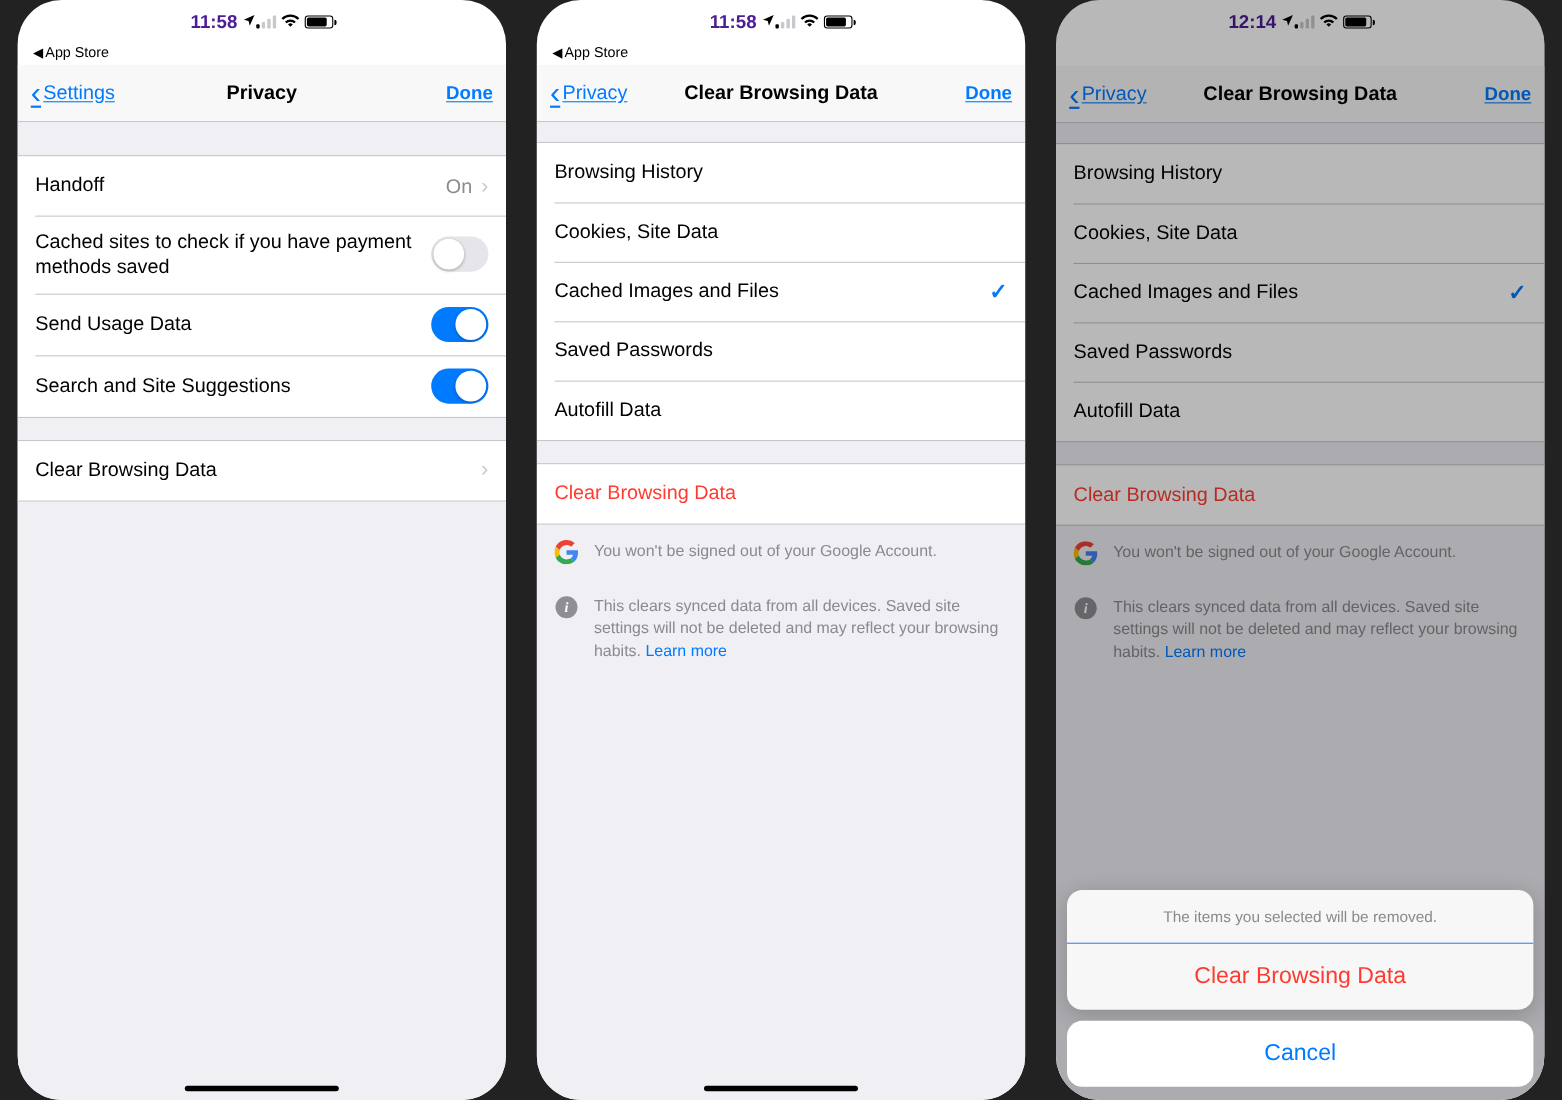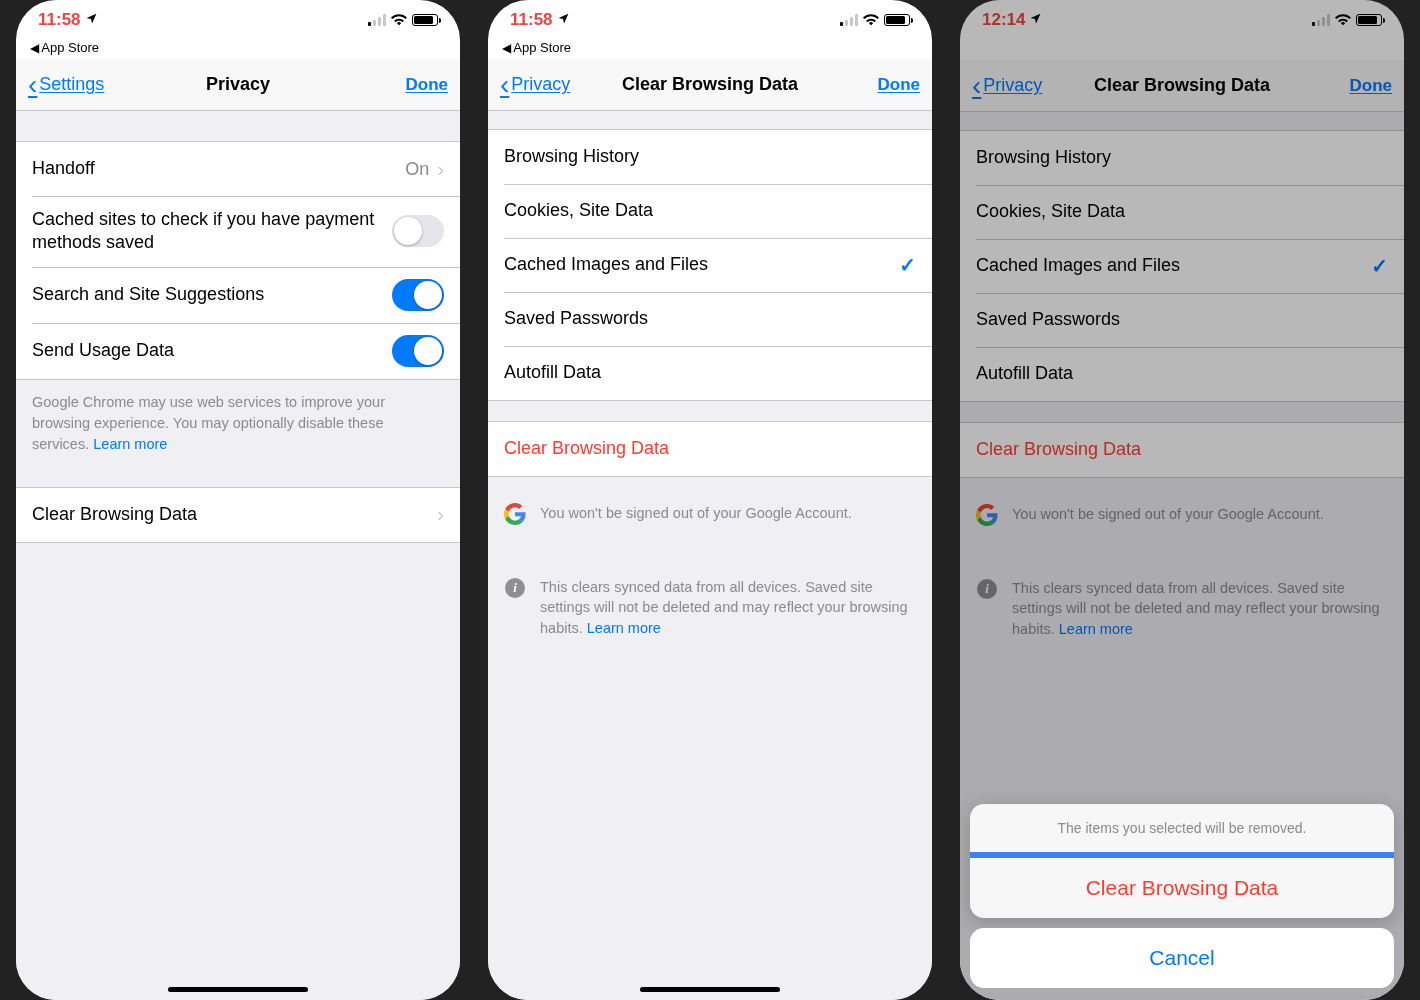--- a/index.html
+++ b/index.html
@@ -8,21 +8,21 @@
     --sep:#c8c7cc;
     --bg:#efeff4;
     --text:#000;
     --text2:#8a8a8f;
     --black-bg:#222;
   }
   *{box-sizing:border-box;font-family:-apple-system,"SF Pro Text","Helvetica Neue",Arial,sans-serif;}
   body{margin:0;width:1420px;height:1000px;background:var(--black-bg);display:flex;gap:28px;padding:0 16px;}
   .phone{flex:1;background:#fff;border-radius:40px;overflow:hidden;position:relative;display:flex;flex-direction:column;margin:0;}
   
-  .status{height:40px;display:flex;align-items:center;justify-content:space-between;padding:0 22px;font-size:17px;font-weight:600;color:#ef4444;}
+  .status{height:40px;display:flex;align-items:center;justify-content:center;padding:0 22px;font-size:17px;font-weight:600;color:#4c1d95;}
   .status .left, .status .right{display:flex;align-items:center;gap:4px;}
   .loc-icon{display:inline-block;transform:rotate(0deg);}
   .sig{display:inline-flex;align-items:flex-end;gap:2px;height:12px;}
   .sig span{width:3px;background:#c8c7cc;border-radius:1px;}
   .sig span.on{background:#000;}
   .sig span:nth-child(1){height:4px}
   .sig span:nth-child(2){height:6px}
   .sig span:nth-child(3){height:9px}
   .sig span:nth-child(4){height:12px}
   .wifi{font-size:15px;}
@@ -51,33 +51,33 @@
   .cell .check{color:var(--blue);font-size:20px;font-weight:600;}
   
   .toggle{width:52px;height:32px;border-radius:16px;position:relative;background:#e5e5ea;flex-shrink:0;}
   .toggle.on{background:#34c759;}
   .toggle.blue.on{background:var(--blue);}
   .toggle .knob{width:28px;height:28px;border-radius:50%;background:#fff;position:absolute;top:2px;left:2px;box-shadow:0 1px 3px rgba(0,0,0,.3);transition:.2s;}
   .toggle.on .knob{left:22px;}
   
   .footer{padding:12px 16px;font-size:14.5px;color:var(--text2);line-height:1.45;}
   .footer .link{color:var(--blue);}
-  .inforow{display:flex;gap:14px;padding:26px 16px;align-items:flex-start;font-size:14.5px;color:var(--text2);line-height:1.4;}
+  .inforow{display:flex;gap:14px;padding:14px 16px;align-items:flex-start;font-size:14.5px;color:var(--text2);line-height:1.4;}
   .inforow .icon{flex-shrink:0;width:22px;height:22px;display:flex;align-items:center;justify-content:center;}
   .info-i{width:20px;height:20px;border-radius:50%;background:#8e8e93;color:#fff;display:flex;align-items:center;justify-content:center;font-weight:700;font-size:13px;font-style:italic;font-family:Georgia,serif;}
   .g-icon{width:22px;height:22px;display:inline-flex;align-items:center;justify-content:center;font-weight:700;font-size:18px;}
   .g-icon svg{width:22px;height:22px;}
   
   .home-ind{position:absolute;bottom:8px;left:50%;transform:translateX(-50%);width:140px;height:5px;background:#000;border-radius:3px;}
   
   .dim{position:absolute;inset:0;background:rgba(0,0,0,.28);}
   
   .sheet{position:absolute;left:10px;right:10px;bottom:12px;}
   .sheet .card{background:#f7f7f8;border-radius:14px;overflow:hidden;margin-bottom:10px;box-shadow:0 4px 20px rgba(0,0,0,.2);}
-  .sheet .msg{padding:16px;text-align:center;font-size:14px;color:var(--text2);border-bottom:6px solid #3b82f6;}
+  .sheet .msg{padding:16px;text-align:center;font-size:14px;color:var(--text2);border-bottom:1px solid #3b82f6;}
   .sheet .btn{padding:18px;text-align:center;font-size:21px;}
   .sheet .btn.destruct{color:var(--red);font-weight:400;}
   .sheet .cancel{background:#fff;border-radius:14px;padding:18px;text-align:center;font-size:21px;color:var(--blue);font-weight:400;}
   .gap-sm{height:20px;}
   .nav{position:relative;}
 </style>
 </head>
 <body>
 
 <div class="phone">
@@ -127,34 +127,31 @@
         <span class="val">On</span>
         <span class="chev-r">›</span>
       </div>
       <div class="cell">
         <span class="label">Cached sites to check if you have payment methods saved</span>
         <span class="toggle">
             <span class="knob"></span>
           </span>
       </div>
       <div class="cell">
+        <span class="label">Send Usage Data</span>
+        <span class="toggle blue on">
+            <span class="knob"></span>
+          </span>
+      </div>
+      <div class="cell">
         <span class="label">Search and Site Suggestions</span>
         <span class="toggle blue on">
             <span class="knob"></span>
           </span>
       </div>
-      <div class="cell">
-        <span class="label">Send Usage Data</span>
-        <span class="toggle blue on">
-            <span class="knob"></span>
-          </span>
-      </div>
-    </div>
-    <div class="footer">
-      <span>Google Chrome may use web services to improve your browsing experience. You may optionally disable these services. </span><span class="link">Learn more</span>
     </div>
     <div class="gap-sm"></div>
     <div class="group">
       <div class="cell">
         <span class="label">Clear Browsing Data</span>
         <span class="chev-r">›</span>
       </div>
     </div>
   </div>
   <div class="home-ind"></div>

